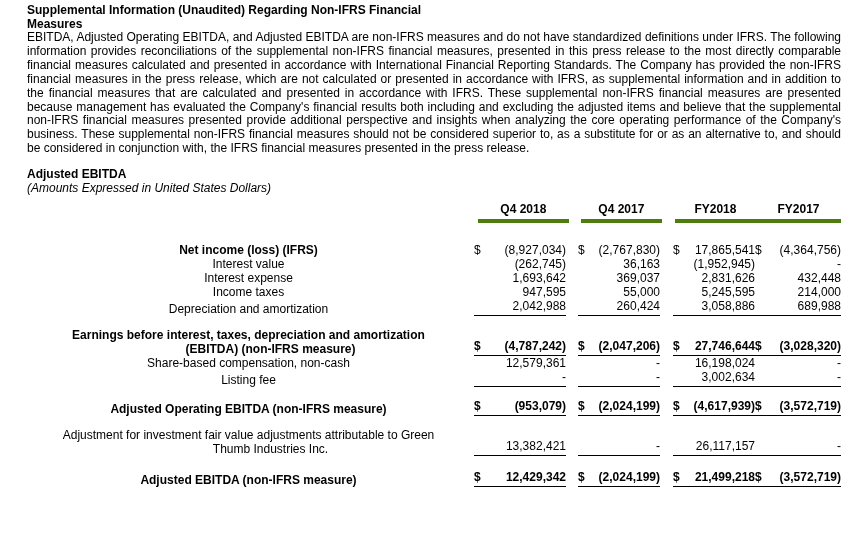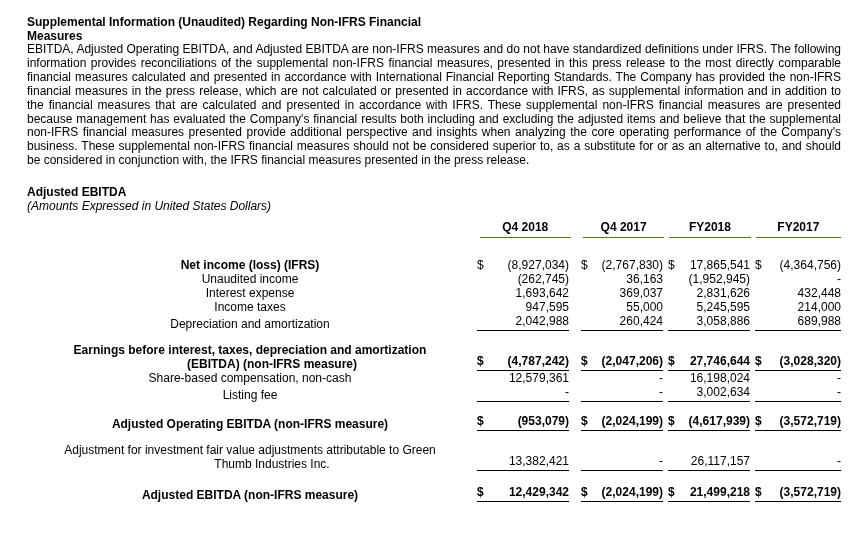--- a/index.html
+++ b/index.html
@@ -3,54 +3,54 @@
 <meta charset="utf-8">
 <style>
   * { margin: 0; padding: 0; box-sizing: border-box; }
   html, body { background: #ffffff; }
   body {
     width: 868px; height: 537px;
     font-family: "Liberation Sans", sans-serif;
     color: #000;
     overflow: hidden;
   }
-  .page { padding: 15px 27px 0 27px; }
+  .page { padding: 3px 27px 0 27px; }
 
   .doc-title { font-size: 12px; font-weight: bold; line-height: 14px; }
 
   .intro {
     font-size: 12px; line-height: 13.9px;
     text-align: justify;
   }
 
-  .section-title { margin-top: 17px; font-size: 12px; font-weight: bold; line-height: 14px; }
+  .section-title { margin-top: 11px; font-size: 12px; font-weight: bold; line-height: 14px; }
   .section-subtitle { font-size: 12px; font-style: italic; line-height: 14px; }
 
   .fin-table { margin-top: 7px; font-size: 12px; }
 
   .thead { display: flex; margin-bottom: 20px; }
   .thead .spacer { width: 452px; }
   .thead .hcell {
     font-weight: bold; text-align: center;
-    border-bottom: 1px solid #4d7c0f; padding-bottom: 3px;
+    border-bottom: 4px solid #4d7c0f; padding-bottom: 3px;
   }
   .thead .hcell.c0 { margin-left: 4px; }
 
   .trow { display: flex; align-items: flex-end; line-height: 14px; }
   .trow.gap { margin-top: 12px; }
   .trow.gap-lg { margin-top: 14px; }
   .tlabel { width: 452px; text-align: center; }
   .tlabel .line2 { padding-left: 6px; margin-left: 38px; }
   .tvals { display: flex; align-items: flex-end; }
   .tcell { display: flex; justify-content: space-between; }
   .tcell.ul { border-bottom: 1px solid #000; padding-bottom: 2px; }
   .c0 { width: 92px; margin-left: 4px; }
   .c1 { width: 82px; margin-left: 12px; }
-  .c2 { width: 82px; margin-left: 5px; }
-  .c3 { width: 86px; margin-left: 5px; }
+  .c2 { width: 82px; margin-left: 13px; }
+  .c3 { width: 86px; }
   .b { font-weight: bold; }
   .num { text-align: right; }
 </style>
 </head>
 <body>
 
 <div class="page">
   <div class="doc-title">
     <div>Supplemental Information (Unaudited) Regarding Non-IFRS Financial</div>
     <div>Measures</div>
@@ -85,21 +85,21 @@
               <span class="dollar">$</span>
               <span class="num">17,865,541</span>
             </div>
             <div class="tcell c3">
               <span class="dollar">$</span>
               <span class="num">(4,364,756)</span>
             </div>
           </div>
         </div>
         <div class="trow">
-          <div class="tlabel">Unaudited income</div>
+          <div class="tlabel">Interest value</div>
           <div class="tvals">
             <div class="tcell c0">
               <span class="dollar"></span>
               <span class="num">(262,745)</span>
             </div>
             <div class="tcell c1">
               <span class="dollar"></span>
               <span class="num">36,163</span>
             </div>
             <div class="tcell c2">

